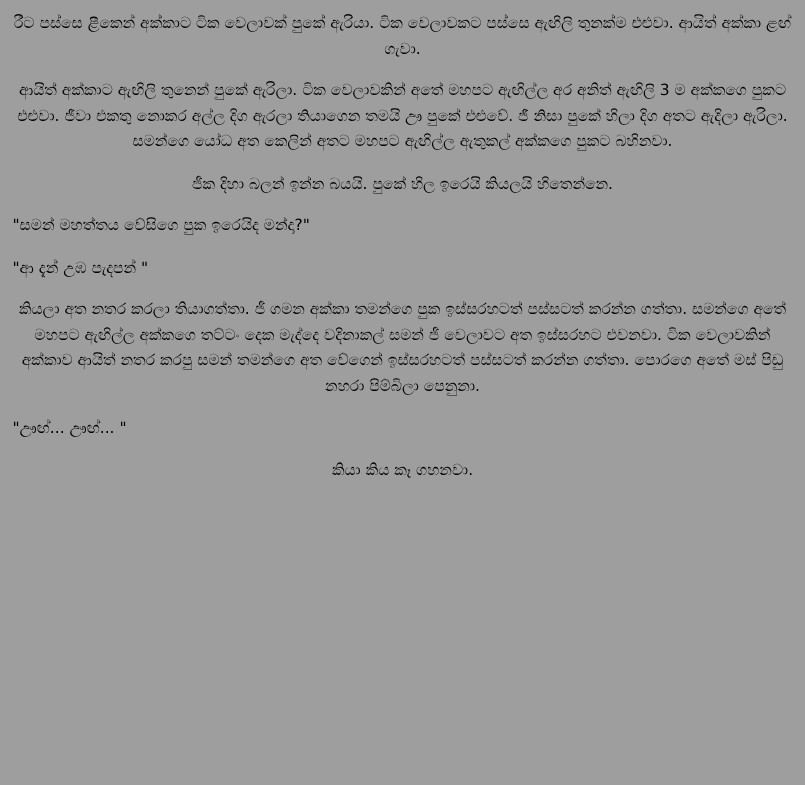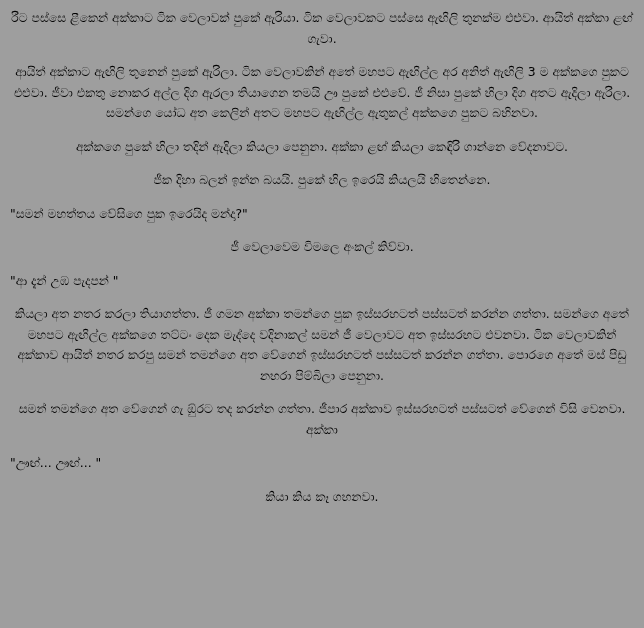--- a/index.html
+++ b/index.html
@@ -37,22 +37,19 @@
     line-height: 20.5px;
     margin: 0 0 13px 0;
   }
 </style>
 </head>
 <body>
 
 <div class="page">
   <p class="para">රීට පස්සෙ ළීකෙන් අක්කාට ටික වෙලාවක් පුකේ ඇරියා. ටික වෙලාවකට පස්සෙ ඇඟිලි තුනක්ම එළුවා. ආයිත් අක්කා ළඟ් ගැවා.</p>
   <p class="para">ආයිත් අක්කාට ඇඟිලි තුනෙන් පුකේ ඇරිලා. ටික වෙලාවකින් අතේ මහපට ඇඟිල්ල අර අනිත් ඇඟිලි 3 ම අක්කගෙ පුකට එළුවා. ජීවා එකතු නොකර අල්ල දිග ඇරලා තියාගෙන තමයි ඌ පුකේ එළුවේ. ජී නිසා පුකේ හිලා දිග අතට ඇදිලා ඇරිලා. සමන්ගෙ යෝධ අත කෙලින් අතට මහපට ඇඟිල්ල ඇතුකල් අක්කගෙ පුකට බහිනවා.</p>
-  <p class="para">අක්කගෙ පුකේ හිලා තදින් ඇදිලා කියලා පෙනුනා. අක්කා ළඟ් කියලා කෙඳිරි ගාන්නෙ වේදනාවට.</p>
   <p class="para">ජීක දිහා බලන් ඉන්න බයයි. පුකේ හිල ඉරෙයි කියලයි හිතෙන්නෙ.</p>
   <p class="dialogue">"සමන් මහත්තය වේසිගෙ පුක ඉරෙයිද මන්දා?"</p>
-  <p class="para">ජී වෙලාවෙම විමලෙ අංකල් කිව්වා.</p>
   <p class="dialogue">"ආ දැන් උඹ පැදපන් "</p>
   <p class="para">කියලා අත නතර කරලා තියාගත්තා. ජී ගමන අක්කා තමන්ගෙ පුක ඉස්සරහටත් පස්සටත් කරන්න ගත්තා. සමන්ගෙ අතේ මහපට ඇඟිල්ල අක්කගෙ තට්ටං දෙක මැද්දෙ වදිනාකල් සමන් ජී වෙලාවට අත ඉස්සරහට එවනවා. ටික වෙලාවකින් අක්කාව ආයිත් නතර කරපු සමන් තමන්ගෙ අත වේගෙන් ඉස්සරහටත් පස්සටත් කරන්න ගත්තා. පොරගෙ අතේ මස් පිඩු නහරා පිම්බිලා පෙනුනා.</p>
-  <p class="para">සමන් තමන්ගෙ අත වේගෙන් ගැ ඕුරට තද කරන්න ගත්තා. ජීපාර අක්කාව ඉස්සරහටත් පස්සටත් වේගෙන් විසි වෙනවා. අක්කා</p>
   <p class="dialogue">"ඌඟ්... ඌඟ්... "</p>
   <p class="para">කියා කිය කෑ ගහනවා.</p>
 </div>
 
 </body></html>

